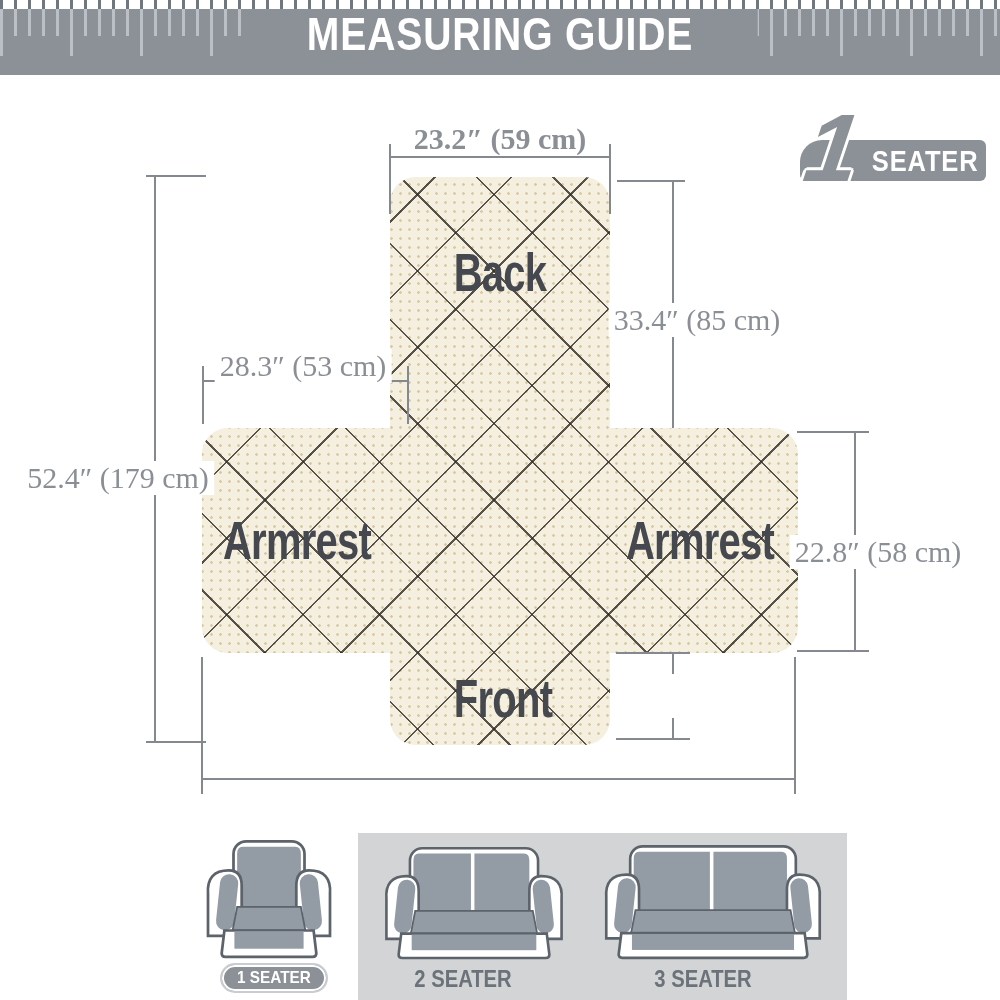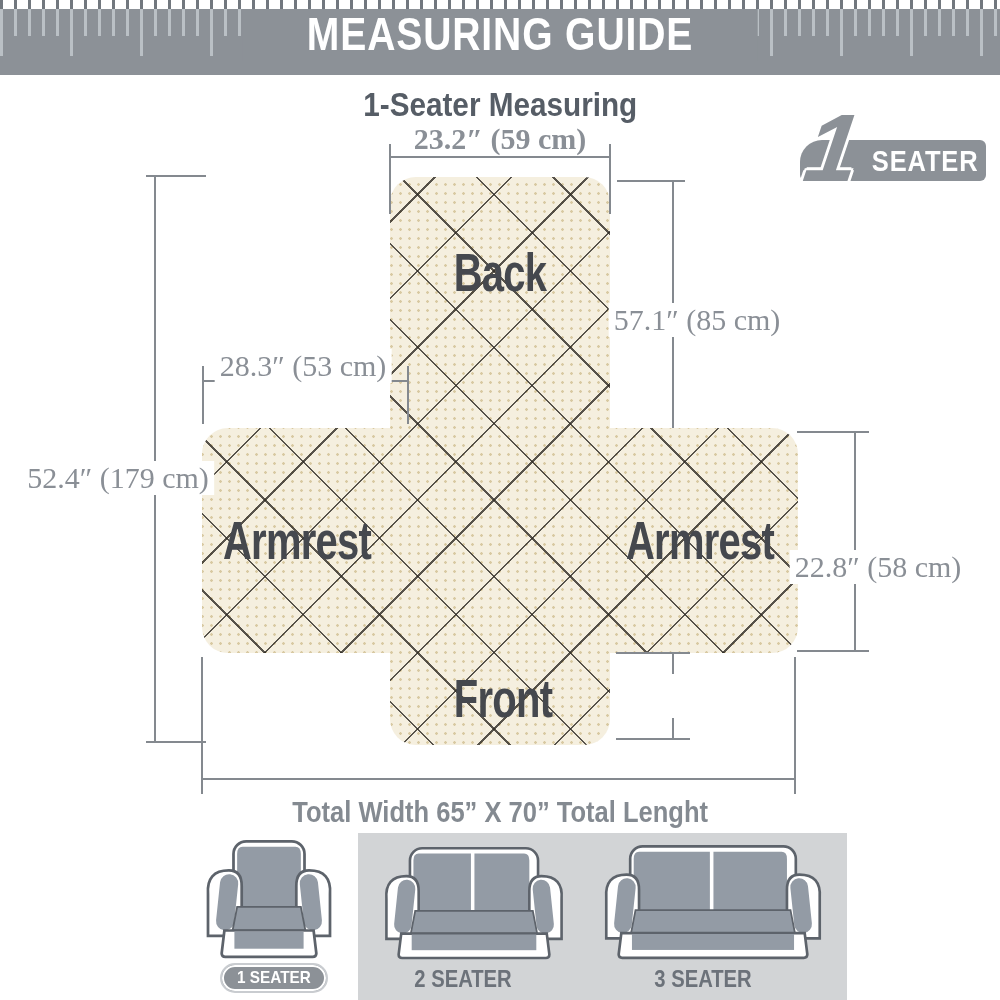--- a/index.html
+++ b/index.html
@@ -75,23 +75,20 @@
 </head>
 <body>
 
 <div class="stage">
 
   <div class="ruler-teeth"></div>
   <div class="ruler-band"></div>
   <div class="main-title">
     <span>MEASURING GUIDE</span>
   </div>
-  <div class="subtitle">
-    <span>1-Seater Measuring</span>
-  </div>
 
   <div class="seater-badge">
     <div class="num">1</div>
     <div class="word">SEATER</div>
   </div>
 
   <div class="fabric back"></div>
   <div class="fabric bar"></div>
   <div class="fabric front"></div>
 
@@ -100,49 +97,46 @@
   <div class="section-label" style="left:700px;top:540px;">Armrest</div>
   <div class="section-label" style="left:503px;top:698px;">Front</div>
 
   <div class="hline" style="left:390px;top:156px;width:220px;"></div>
   <div class="vline" style="left:389px;top:144px;height:70px;"></div>
   <div class="vline" style="left:609px;top:144px;height:70px;"></div>
   <div class="dim" style="left:500px;top:139px;font-weight:bold;">23.2″ (59 cm)</div>
 
   <div class="hline" style="left:617px;top:180px;width:68px;"></div>
   <div class="vline" style="left:672px;top:181px;height:247px;"></div>
-  <div class="dim" style="left:697px;top:320px;">57.1″ (85 cm)</div>
+  <div class="dim" style="left:697px;top:320px;">33.4″ (85 cm)</div>
 
   <div class="hline" style="left:203px;top:380px;width:205px;"></div>
   <div class="vline" style="left:202px;top:366px;height:58px;"></div>
   <div class="vline" style="left:407px;top:366px;height:58px;"></div>
   <div class="dim" style="left:303px;top:366px;">28.3″ (53 cm)</div>
 
   <div class="vline" style="left:154px;top:176px;height:566px;"></div>
   <div class="hline" style="left:146px;top:175px;width:60px;"></div>
   <div class="hline" style="left:146px;top:741px;width:60px;"></div>
   <div class="dim" style="left:118px;top:478px;">52.4″ (179 cm)</div>
 
   <div class="vline" style="left:854px;top:432px;height:220px;"></div>
   <div class="hline" style="left:797px;top:431px;width:72px;"></div>
   <div class="hline" style="left:797px;top:650px;width:72px;"></div>
-  <div class="dim" style="left:878px;top:567px;">22.8″ (58 cm)</div>
+  <div class="dim" style="left:878px;top:552px;">22.8″ (58 cm)</div>
 
   <div class="hline" style="left:616px;top:652px;width:74px;"></div>
   <div class="hline" style="left:616px;top:738px;width:74px;"></div>
   <div class="vline" style="left:672px;top:652px;height:22px;"></div>
   <div class="vline" style="left:672px;top:718px;height:22px;"></div>
 
   <div class="vline" style="left:201px;top:657px;height:137px;"></div>
   <div class="vline" style="left:794px;top:657px;height:137px;"></div>
   <div class="hline" style="left:202px;top:778px;width:593px;"></div>
 
-  <div class="summary">
-    <span>Total Width 65” X 70” Total Lenght</span>
-  </div>
 
   <div class="gray-panel"></div>
 
   <svg class="sofa" style="left:198px;top:834px;width:142px;height:132px;" viewBox="0 0 150 145">
     <rect x="36" y="8" width="78" height="80" rx="14" fill="#fff" stroke="#5d636b" stroke-width="3"></rect>
     <path d="M46 14 h58 q6 0 6 8 v66 h-70 v-66 q0 -8 6 -8 z" fill="#939ba5"></path>
     <path d="M8 66 q-2 -26 23 -26 q14 0 14 17 v55 h-37 z" fill="#fff" stroke="#5d636b" stroke-width="3"></path>
     <path d="M142 66 q2 -26 -23 -26 q-14 0 -14 17 v55 h37 z" fill="#fff" stroke="#5d636b" stroke-width="3"></path>
     <rect x="19" y="44" width="20" height="62" rx="10" fill="#939ba5" transform="rotate(6 29 75)"></rect>
     <rect x="111" y="44" width="20" height="62" rx="10" fill="#939ba5" transform="rotate(-6 121 75)"></rect>

